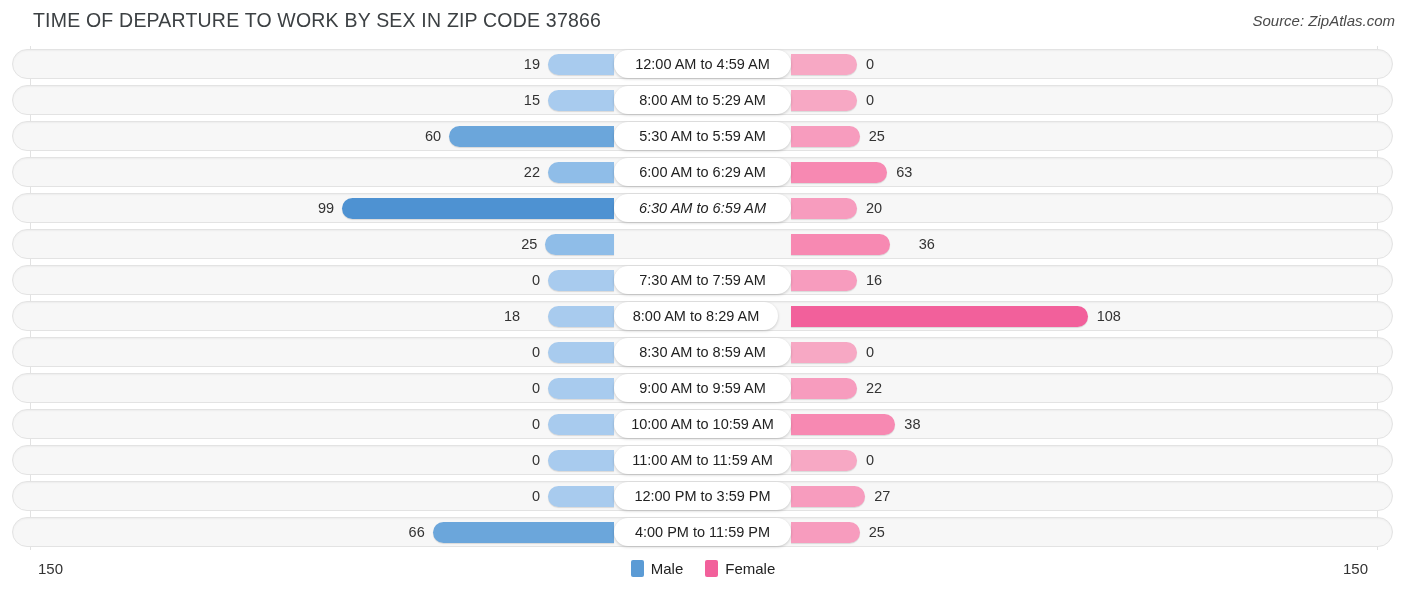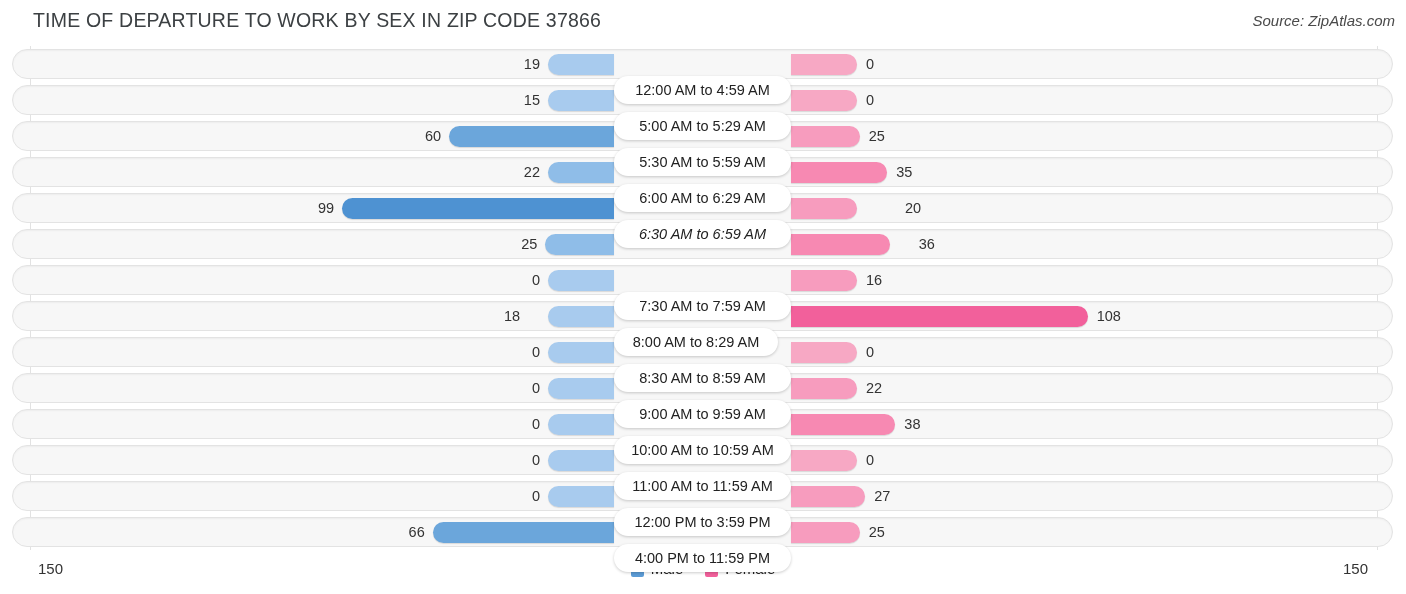--- a/index.html
+++ b/index.html
@@ -107,21 +107,20 @@
     line-height: 28px;
     background: #ffffff;
     border-radius: 15px;
     text-align: center;
     font-size: 14.5px;
     color: #222;
     white-space: nowrap;
     box-shadow: 0 1px 3px rgba(0,0,0,0.20);
     z-index: 5;
     padding: 0 10px;
-    margin-top: 26px;
   }
 
   
   .footer {
     position: absolute;
     left: 0; top: 550px;
     width: 1406px;
     height: 44px;
   }
   .axis-end {
@@ -175,44 +174,44 @@
           <div class="bar female" style="left: 791px; width: 66px; background: rgb(247, 168, 196);"></div>
           <div class="val outside-right" style="left: 866px; width: 56px;">0</div>
           <div class="center-pill" style="left: 614px; width: 177px;">12:00 AM to 4:59 AM</div>
         </div>
         <div class="row">
           <div class="track"></div>
           <div class="bar male" style="left: 548px; width: 66px; background: rgb(168, 203, 238);"></div>
           <div class="val outside-left" style="left: 484px; width: 56px;">15</div>
           <div class="bar female" style="left: 791px; width: 66px; background: rgb(247, 168, 196);"></div>
           <div class="val outside-right" style="left: 866px; width: 56px;">0</div>
-          <div class="center-pill" style="left: 614px; width: 177px;">5:00 AM to 5:29 AM</div>
+          <div class="center-pill" style="left: 614px; width: 177px;">8:00 AM to 5:29 AM</div>
         </div>
         <div class="row">
           <div class="track"></div>
           <div class="bar male" style="left: 449.2px; width: 164.8px; background: rgb(107, 166, 219);"></div>
           <div class="val outside-left" style="left: 385.2px; width: 56px;">60</div>
           <div class="bar female" style="left: 791px; width: 68.6667px; background: rgb(247, 156, 190);"></div>
           <div class="val outside-right" style="left: 868.667px; width: 56px;">25</div>
           <div class="center-pill" style="left: 614px; width: 177px;">5:30 AM to 5:59 AM</div>
         </div>
         <div class="row">
           <div class="track"></div>
           <div class="bar male" style="left: 548px; width: 66px; background: rgb(143, 189, 232);"></div>
           <div class="val outside-left" style="left: 484px; width: 56px;">22</div>
           <div class="bar female" style="left: 791px; width: 96.1333px; background: rgb(247, 137, 178);"></div>
-          <div class="val outside-right" style="left: 896.133px; width: 56px;">35</div>
+          <div class="val outside-right" style="left: 896.133px; width: 56px;">63</div>
           <div class="center-pill" style="left: 614px; width: 177px;">6:00 AM to 6:29 AM</div>
         </div>
         <div class="row">
           <div class="track"></div>
           <div class="bar male" style="left: 342.08px; width: 271.92px; background: rgb(78, 146, 210);"></div>
           <div class="val outside-left" style="left: 278.08px; width: 56px;">99</div>
           <div class="bar female" style="left: 791px; width: 66px; background: rgb(247, 156, 190);"></div>
-          <div class="val outside-right" style="left: 866px; width: 56px; margin-left: 39px;">20</div>
+          <div class="val outside-right" style="left: 866px; width: 56px;">20</div>
           <div class="center-pill" style="left: 614px; width: 177px; font-style: italic;">6:30 AM to 6:59 AM</div>
         </div>
         <div class="row">
           <div class="track"></div>
           <div class="bar male" style="left: 545.333px; width: 68.6667px; background: rgb(143, 189, 232);"></div>
           <div class="val outside-left" style="left: 481.333px; width: 56px;">25</div>
           <div class="bar female" style="left: 791px; width: 98.88px; background: rgb(247, 137, 178);"></div>
           <div class="val outside-right" style="left: 898.88px; width: 56px; text-align: center;">36</div>
         </div>
         <div class="row">

